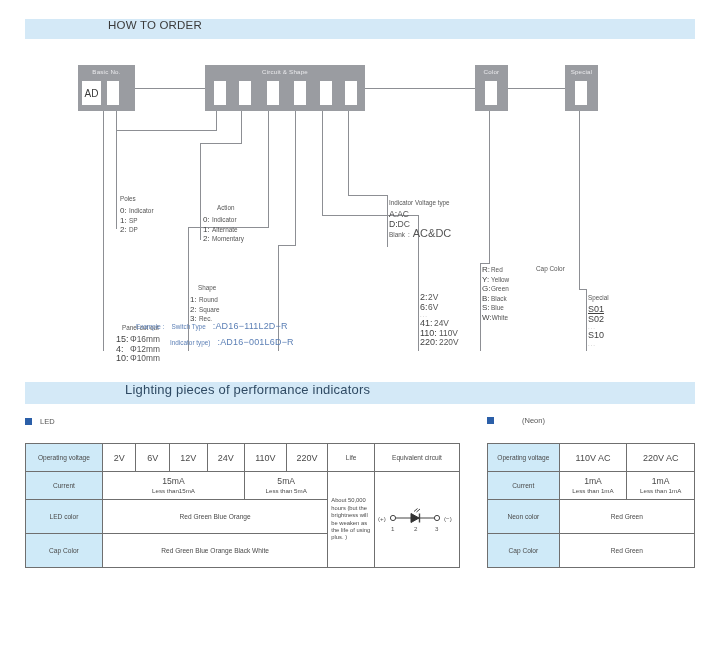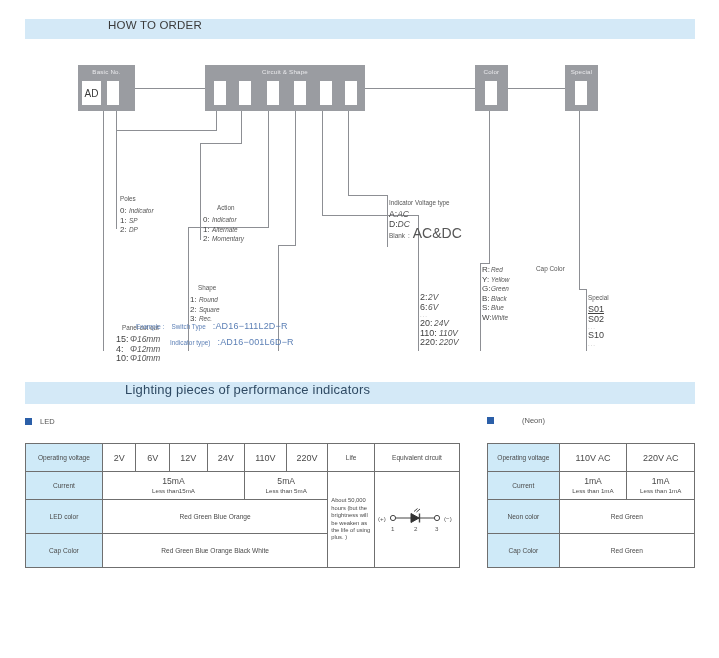--- a/index.html
+++ b/index.html
@@ -68,21 +68,21 @@
   .lead {
     position:absolute;
     font-size:6.4px;
     line-height:9.5px;
     color:#555;
     white-space:nowrap;
   }
   .lead .hd { font-size:6.3px; color:#555; margin-bottom:2.5px; display:block; }
   .lead .row { display:block; }
   .lead .row .k { display:inline-block; min-width:9px; color:#3f3f3f; font-size:8px; }
-  .lead .row .v { font-size:6.4px;font-style:italic; }
+  .lead .row .v { font-size:6.4px; }
   .lead.big .row .k { font-size:9px; }
   .lead.big .row .v { font-size:8.4px; }
   .dots { display:block; font-size:6px; letter-spacing:1px; color:#9a9a9a; line-height:7px; }
 
   #lead-poles       { left:120px; top:139px; }
   #lead-action      { left:203px; top:148px; }
   #lead-shape       { left:190px; top:228px; }
   #lead-panel       { left:116px; top:268px; }
   #lead-illum       { left:280px; top:260px; }
   #lead-volt        { left:420px; top:238px; }
@@ -228,28 +228,28 @@
     <span class="row"><span class="k" style="min-width:14px;"><span>15</span><span>:</span></span><span class="v">Φ16mm</span></span>
     <span class="row"><span class="k" style="min-width:14px;"><span>4</span><span>:</span></span><span class="v">Φ12mm</span></span>
     <span class="row"><span class="k" style="min-width:14px;"><span>10</span><span>:</span></span><span class="v">Φ10mm</span></span>
   </div>
 
 
   <div class="lead" id="lead-indvolt">
     <span class="hd">Indicator Voltage type</span>
     <span class="row"><span class="k" style="font-size:8.6px;min-width:0;"><span>A</span><span>:</span></span><span class="v" style="font-size:8.6px;">AC</span></span>
     <span class="row"><span class="k" style="font-size:8.6px;min-width:0;"><span>D</span><span>:</span></span><span class="v" style="font-size:8.6px;">DC</span></span>
-    <span class="row"><span>Blank</span><span style="margin:0 3px;">:</span><span style="font-size:14px;">AC&amp;DC</span></span>
+    <span class="row"><span>Blank</span><span style="margin:0 3px;">:</span><span style="font-size:11px;">AC&amp;DC</span></span>
   </div>
 
   <div class="lead big" id="lead-volt">
     <span class="row"><span class="k" style="min-width:8px;"><span>2</span><span>:</span></span><span class="v">2V</span></span>
     <span class="row"><span class="k" style="min-width:8px;"><span>6</span><span>:</span></span><span class="v">6V</span></span>
     <span class="dots">...</span>
-    <span class="row"><span class="k" style="min-width:14px;"><span>20</span><span>:</span></span><span class="v">24V</span></span>
+    <span class="row"><span class="k" style="min-width:14px;"><span>41</span><span>:</span></span><span class="v">24V</span></span>
     <span class="row"><span class="k" style="min-width:19px;"><span>110</span><span>:</span></span><span class="v">110V</span></span>
     <span class="row"><span class="k" style="min-width:19px;"><span>220</span><span>:</span></span><span class="v">220V</span></span>
   </div>
 
   <span class="capcolor-title">Cap Color</span>
   <div class="lead" id="lead-capcolor">
     <span class="row"><span class="k"><span>R</span><span>:</span></span><span class="v">Red</span></span>
     <span class="row"><span class="k"><span>Y</span><span>:</span></span><span class="v">Yellow</span></span>
     <span class="row"><span class="k"><span>G</span><span>:</span></span><span class="v">Green</span></span>
     <span class="row"><span class="k"><span>B</span><span>:</span></span><span class="v">Black</span></span>

